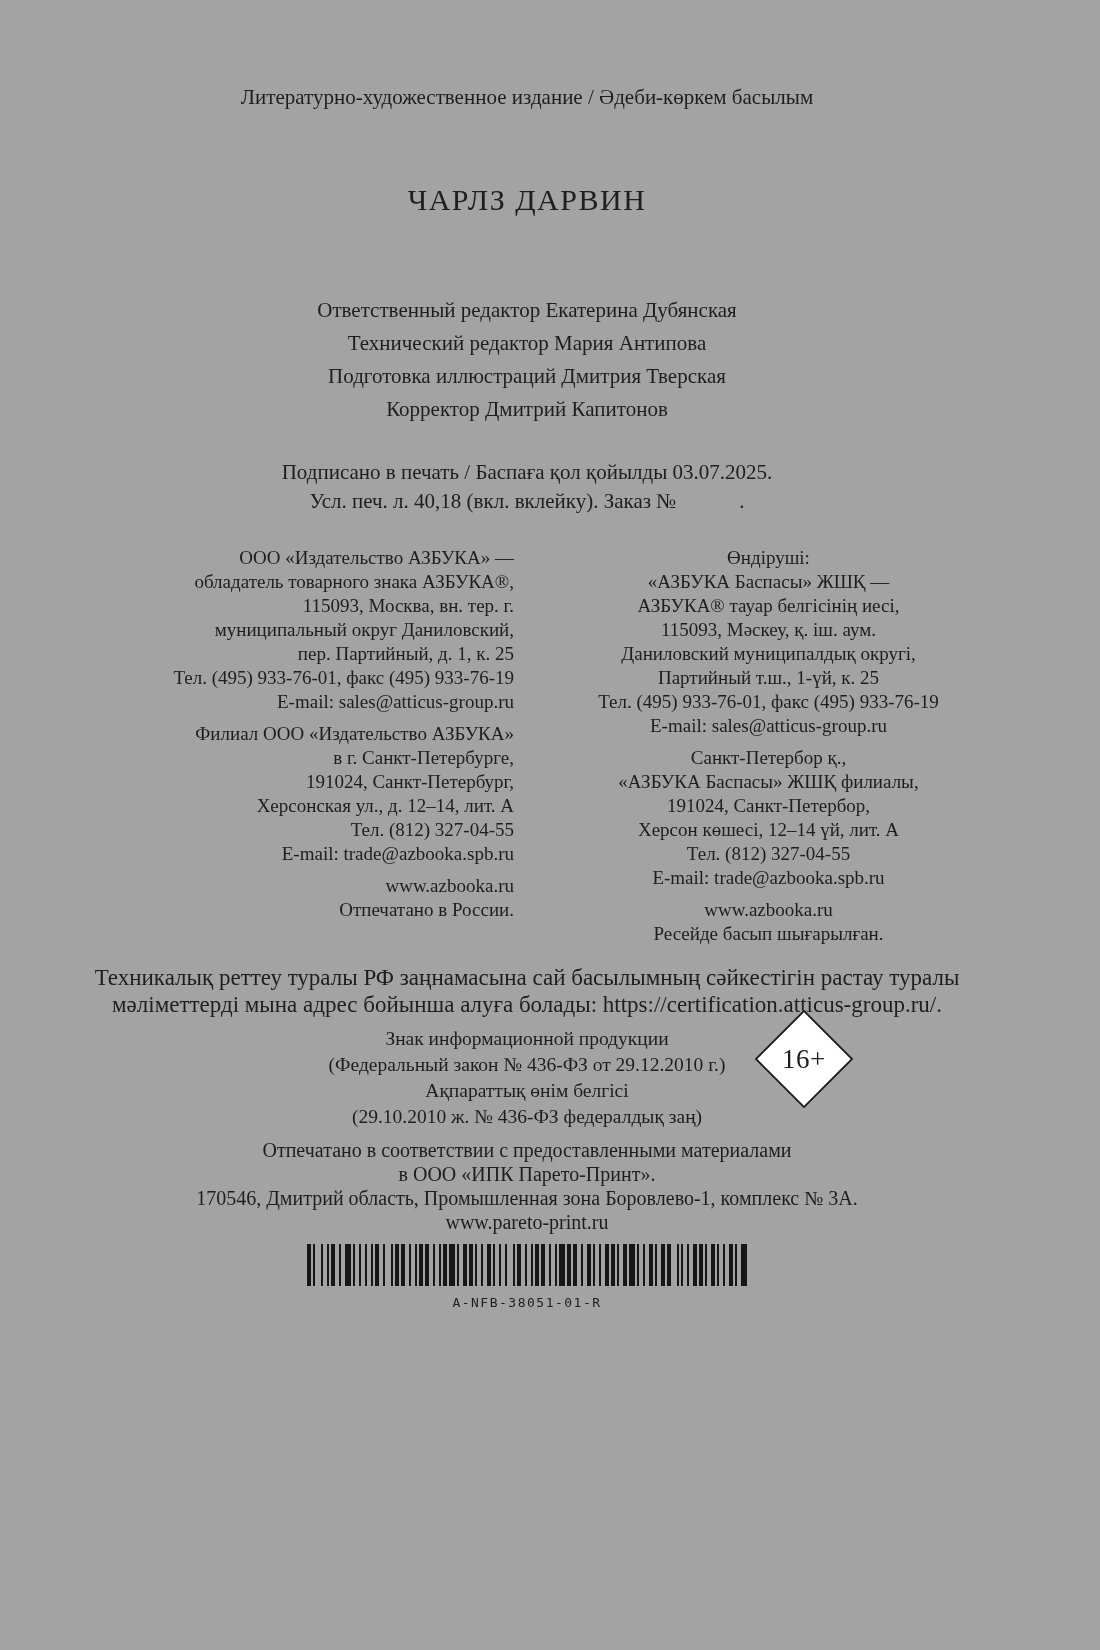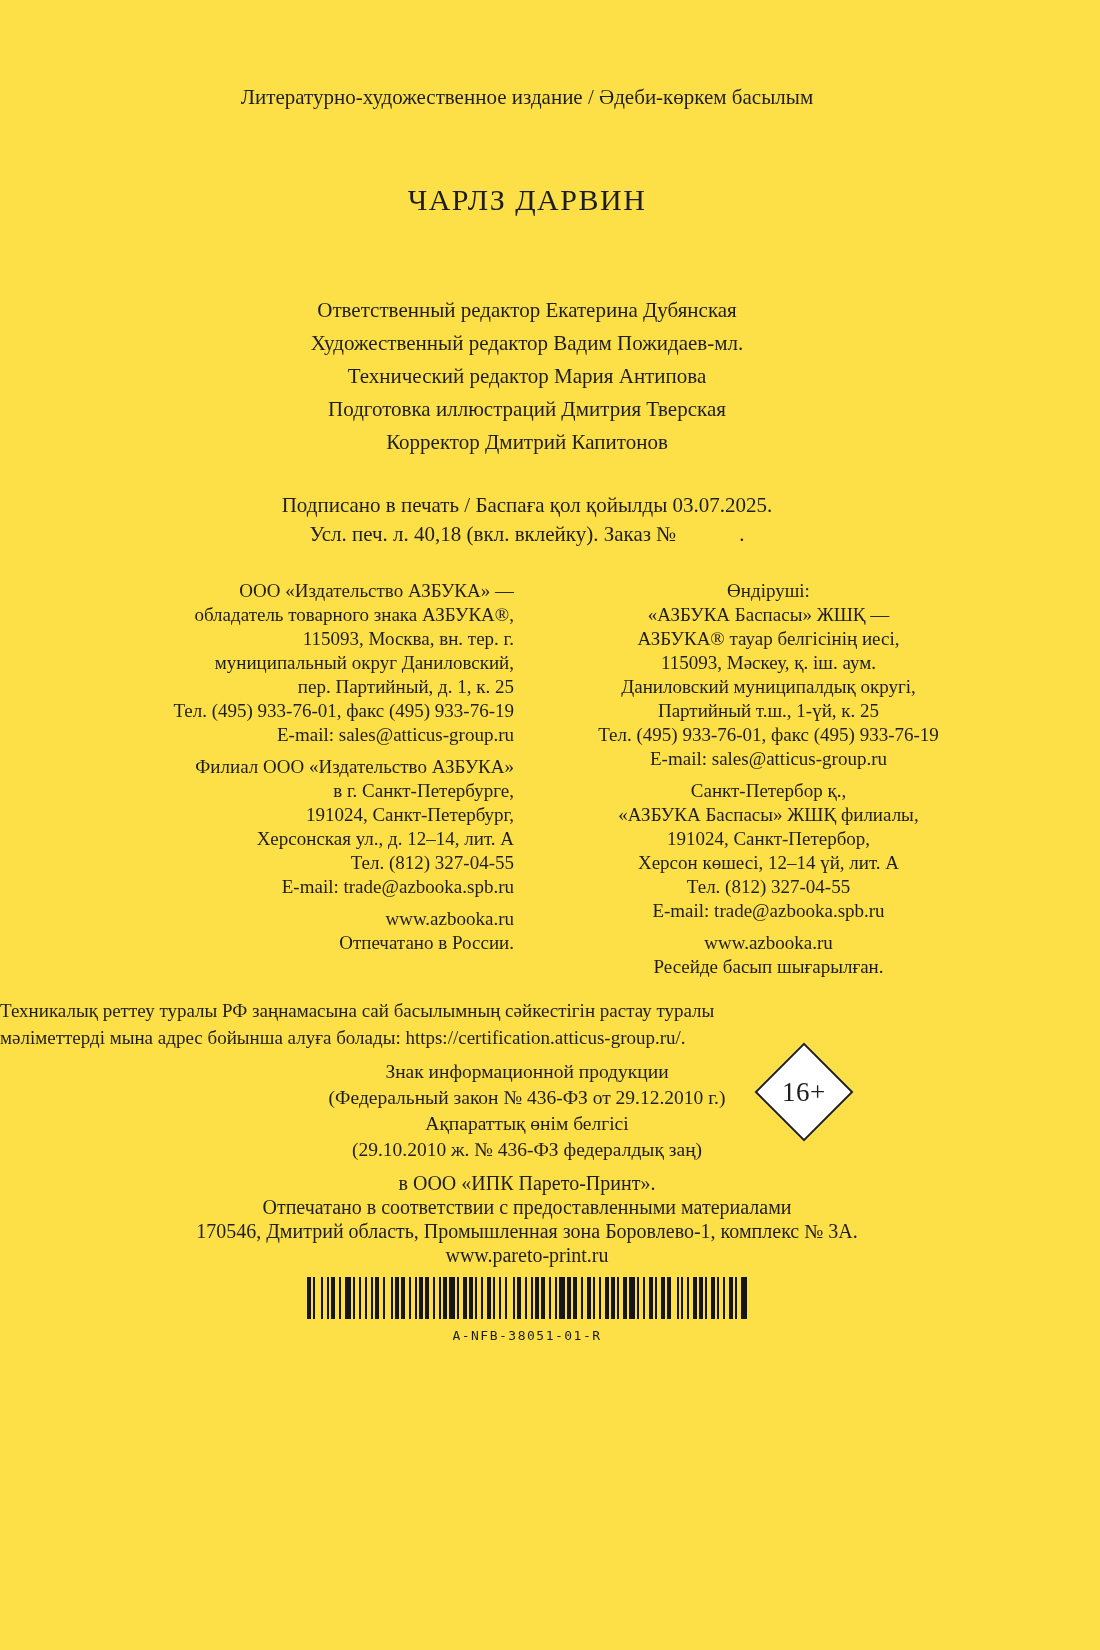--- a/index.html
+++ b/index.html
@@ -1,32 +1,32 @@
 <!DOCTYPE html>
 <html><head>
 <meta charset="utf-8">
 <style>
   html,body{margin:0;padding:0;background:#ffffff;}
   .page{
-    width:1100px;height:1650px;margin:0 auto;background:#fde047;color:#1e1e1e;
+    width:1100px;height:1650px;margin:0 auto;background:#a3a3a3;color:#1e1e1e;
     font-family:"Liberation Serif","DejaVu Serif",serif;
     position:relative;overflow:hidden;box-sizing:border-box;padding-right:46px;
   }
   .edition{padding-top:84px;text-align:center;font-size:21px;line-height:26px;}
   .title-block{margin-top:74px;text-align:center;}
   .title-author{font-size:30px;letter-spacing:1.5px;line-height:32px;}
   .title-main{font-size:31px;letter-spacing:1px;line-height:40px;margin-top:4px;}
   .credits{margin-top:78px;text-align:center;font-size:21px;line-height:33px;}
   .print-info{margin-top:32px;text-align:center;font-size:21px;line-height:29px;}
   .columns{margin-top:30px;display:flex;justify-content:center;font-size:19px;line-height:24px;}
   .col{width:470px;box-sizing:border-box;}
   .col-left{text-align:right;padding-right:13px;}
   .col-right{text-align:center;padding-left:13px;}
   .col-block{margin-bottom:8px;}
-  .cert{margin-top:10px;text-align:left;font-size:19px;line-height:27px;}
+  .cert{margin-top:10px;text-align:center;font-size:23px;line-height:27px;}
   .info-sign{margin-top:8px;position:relative;text-align:center;font-size:19.5px;line-height:26px;}
   .diamond{
     position:absolute;left:769px;top:-2px;width:66px;height:66px;
     border:2px solid #1e1e1e;transform:rotate(45deg);
     display:flex;align-items:center;justify-content:center;background:#fff;
   }
   .diamond-label{transform:rotate(-45deg);font-size:27px;letter-spacing:0.5px;}
   .printed-at{margin-top:8px;text-align:center;font-size:20px;line-height:24px;}
   .barcode-wrap{margin-top:10px;text-align:center;}
   .barcode-bars{display:inline-flex;height:42px;align-items:stretch;}
@@ -41,21 +41,20 @@
 <div class="page">
 
   <div class="edition">Литературно-художественное издание / Әдеби-көркем басылым</div>
 
   <div class="title-block">
     <div class="title-author">ЧАРЛЗ ДАРВИН</div>
   </div>
 
   <div class="credits">
     <div>Ответственный редактор Екатерина Дубянская</div>
-    <div>Художественный редактор Вадим Пожидаев-мл.</div>
     <div>Технический редактор Мария Антипова</div>
     <div>Подготовка иллюстраций Дмитрия Тверская</div>
     <div>Корректор Дмитрий Капитонов</div>
   </div>
 
   <div class="print-info">
     <div>Подписано в печать / Баспаға қол қойылды 03.07.2025.</div>
     <div>Усл. печ. л. 40,18 (вкл. вклейку). Заказ №&nbsp;&nbsp;&nbsp;&nbsp;&nbsp;&nbsp;&nbsp;&nbsp;&nbsp;&nbsp;&nbsp;&nbsp;.</div>
   </div>
 
@@ -118,22 +117,22 @@
     <div>Знак информационной продукции</div>
     <div>(Федеральный закон № 436-ФЗ от 29.12.2010 г.)</div>
     <div>Ақпараттық өнім белгісі</div>
     <div>(29.10.2010 ж. № 436-ФЗ федералдық заң)</div>
     <div class="diamond">
       <span class="diamond-label">16+</span>
     </div>
   </div>
 
   <div class="printed-at">
+    <div>Отпечатано в соответствии с предоставленными материалами</div>
     <div>в ООО «ИПК Парето-Принт».</div>
-    <div>Отпечатано в соответствии с предоставленными материалами</div>
     <div>170546, Дмитрий область, Промышленная зона Боровлево-1, комплекс № 3А.</div>
     <div>www.pareto-print.ru</div>
   </div>
 
   <div class="barcode-wrap">
     <div class="barcode-bars">
         <span class="bar" style="width: 4px;"></span>
         <span class="gap" style="width: 2px;"></span>
         <span class="bar" style="width: 2px;"></span>
         <span class="gap" style="width: 6px;"></span>

